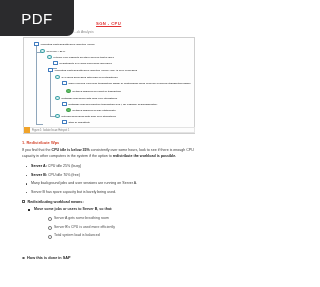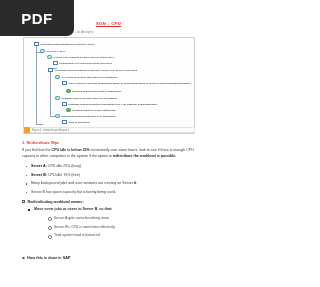--- a/index.html
+++ b/index.html
@@ -13,21 +13,21 @@
 
   
   .pdf-badge {
     position: absolute; left: 0; top: 0;
     width: 74px; height: 36px;
     background: #2b2b2d;
     border-bottom-right-radius: 7px;
     display: flex; align-items: center; justify-content: center;
   }
   .pdf-badge .label {
-    color: #ffffff; font-weight: bold; font-size: 15px;
+    color: #ffffff; font-weight: normal; font-size: 15px;
     letter-spacing: 0.5px; line-height: 1;
   }
 
   
   .top-link {
     position: absolute; left: 96px; top: 21px;
     font-size: 4.2px; font-weight: bold; color: #e03030;
     text-decoration: underline; letter-spacing: 0.4px;
     white-space: nowrap;
   }

